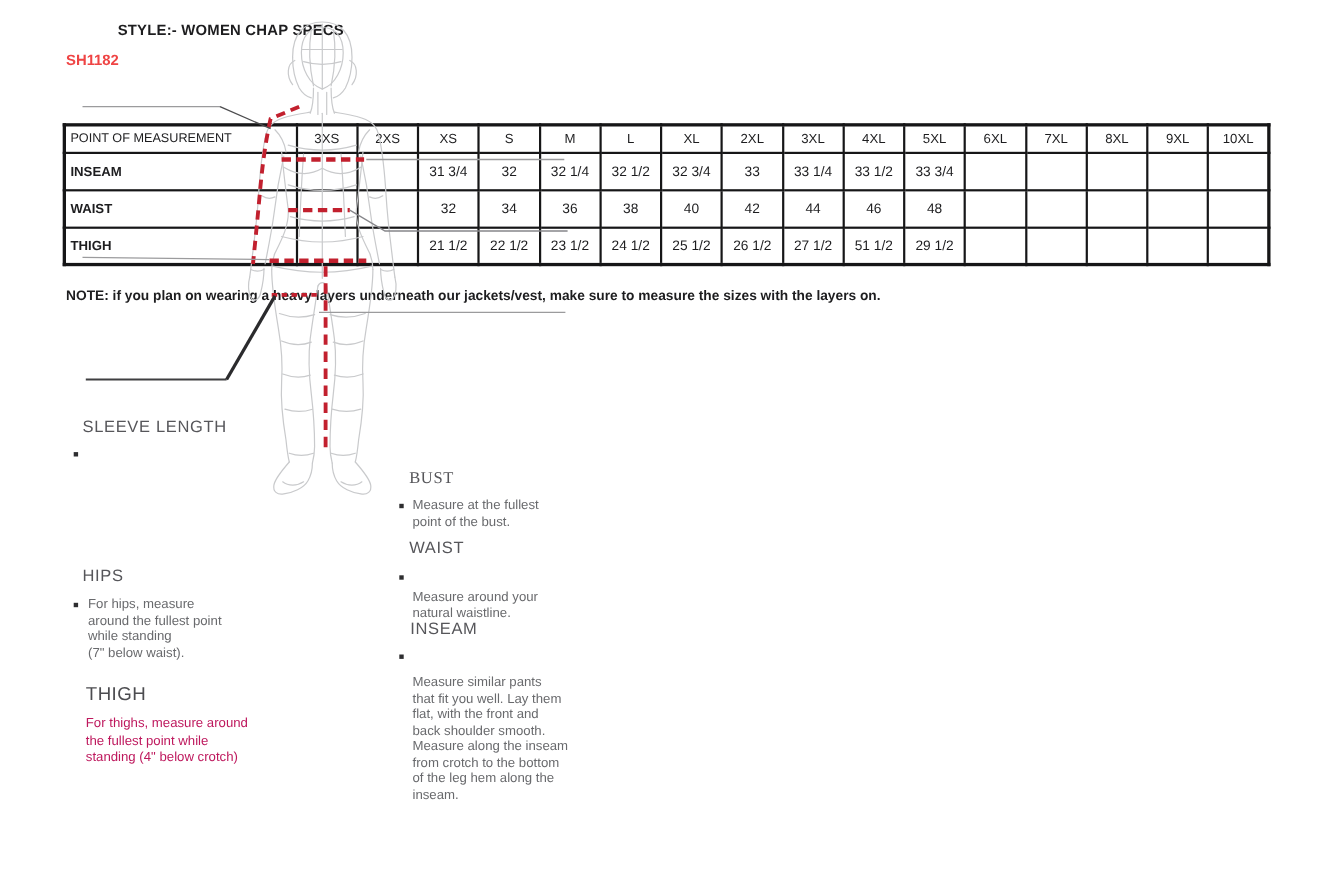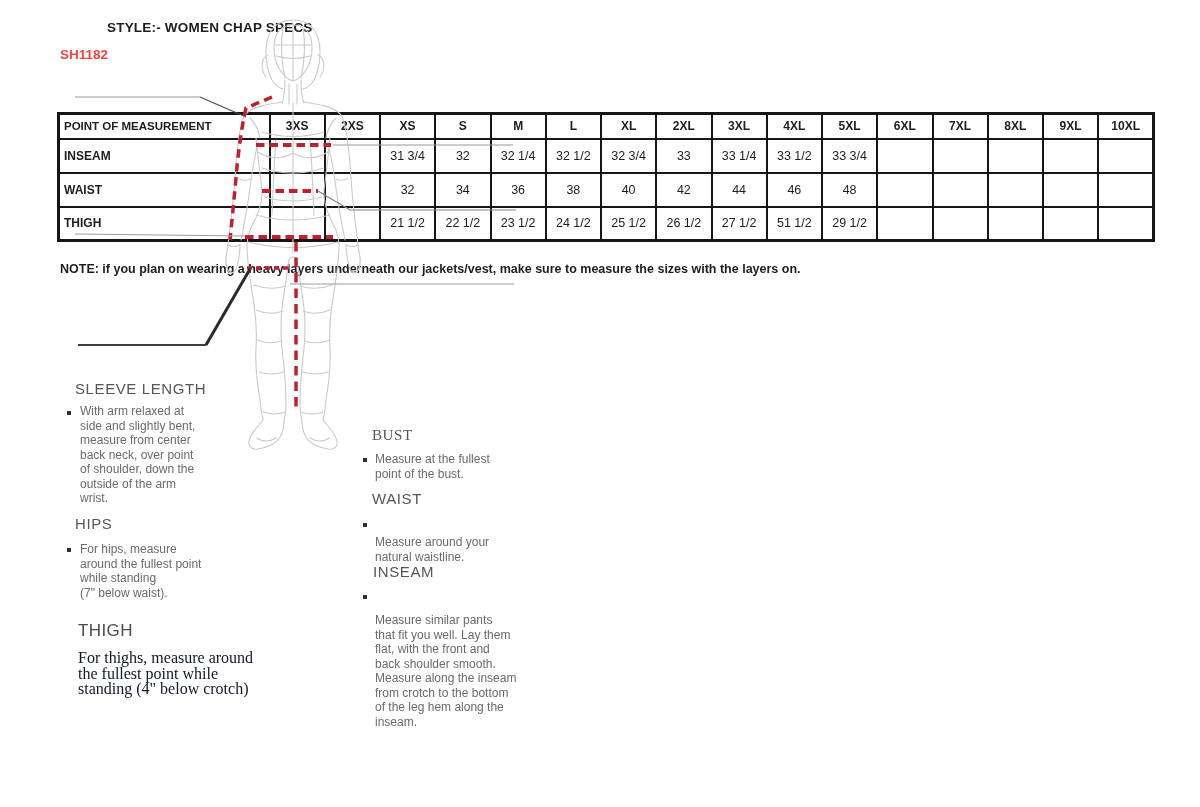--- a/index.html
+++ b/index.html
@@ -21,21 +21,21 @@
   table.size-table {
     position:absolute; left:57px; top:112px; width:1098px;
     border-collapse:collapse; table-layout:fixed;
     border:3px solid #161617;
   }
   table.size-table col.c-label { width:211px; }
   table.size-table th, table.size-table td {
     border:2px solid #161617; color:#1d1d1f; overflow:hidden; white-space:nowrap;
   }
   table.size-table thead th {
-    height:25px; font-size:12px; font-weight:bold; text-align:center; vertical-align:middle;
+    height:25px; font-size:12px; font-weight:normal; text-align:center; vertical-align:middle;
   }
   table.size-table thead th.h-label { text-align:left; padding-left:4px; font-size:11.5px; }
   table.size-table tbody td {
     height:34px; font-size:12.5px; font-weight:normal; text-align:center; vertical-align:middle;
   }
   table.size-table tbody td.r-label {
     text-align:left; padding-left:4px; font-weight:bold; font-size:12px;
   }
   
   .note-line {
@@ -43,21 +43,21 @@
     font-size:12.5px; font-weight:bold; color:#1d1d1f;
   }
   
   .diagram { position:absolute; left:0; top:0; width:1036px; height:807px; pointer-events:none; }
   .diagram svg { position:absolute; left:0; top:0; }
   .dg-heading {
     position:absolute; font-size:15px; color:#56565a; letter-spacing:.6px; white-space:nowrap;
   }
   .dg-heading.big { font-size:17px; color:#4c4c50; letter-spacing:.4px; }
   .dg-text { position:absolute; font-size:12px; line-height:14.5px; color:#696a6d; white-space:nowrap; }
-  .dg-text.smooth { font-size:16px; line-height:15.5px; color:#0f172a;font-family:Liberation Serif, serif; }
+  .dg-text.smooth { font-size:12px; line-height:15.5px; color:#be185d; }
   .bullet {
     position:absolute; width:4px; height:4px; background:#2e2e30;
   }
 </style>
 </head>
 <body>
 
 <div class="page">
 
   <div class="style-title">STYLE:- WOMEN CHAP SPECS</div>
@@ -259,29 +259,20 @@
         <path d="M333,445 L513,445" stroke="#9b9b9d" stroke-width="1.2"></path>
         <path d="M318,491 L350,510 L516,510" stroke="#86868a" stroke-width="1.2"></path>
         <path d="M290,584 L514,584" stroke="#9b9b9d" stroke-width="1.2"></path>
         <path d="M78,645 L206,645" stroke="#3f3f41" stroke-width="2"></path>
         <path d="M206,645 L250,569" stroke="#2b2b2d" stroke-width="3"></path>
       </g>
     </svg>
 
     <div class="dg-heading" style="left:75px; top:380px;">SLEEVE LENGTH</div>
     <span class="bullet" style="left:67px; top:411px;"></span>
-    <div class="dg-text" style="left:80px; top:404px;">
-      <div>With arm relaxed at</div>
-      <div>side and slightly bent,</div>
-      <div>measure from center</div>
-      <div>back neck, over point</div>
-      <div>of shoulder, down the</div>
-      <div>outside of the arm</div>
-      <div>wrist.</div>
-    </div>
 
     <div class="dg-heading" style="left:75px; top:515px;">HIPS</div>
     <span class="bullet" style="left:67px; top:548px;"></span>
     <div class="dg-text" style="left:80px; top:542px;">
       <div>For hips, measure</div>
       <div>around the fullest point</div>
       <div>while standing</div>
       <div>(7" below waist).</div>
     </div>
 

